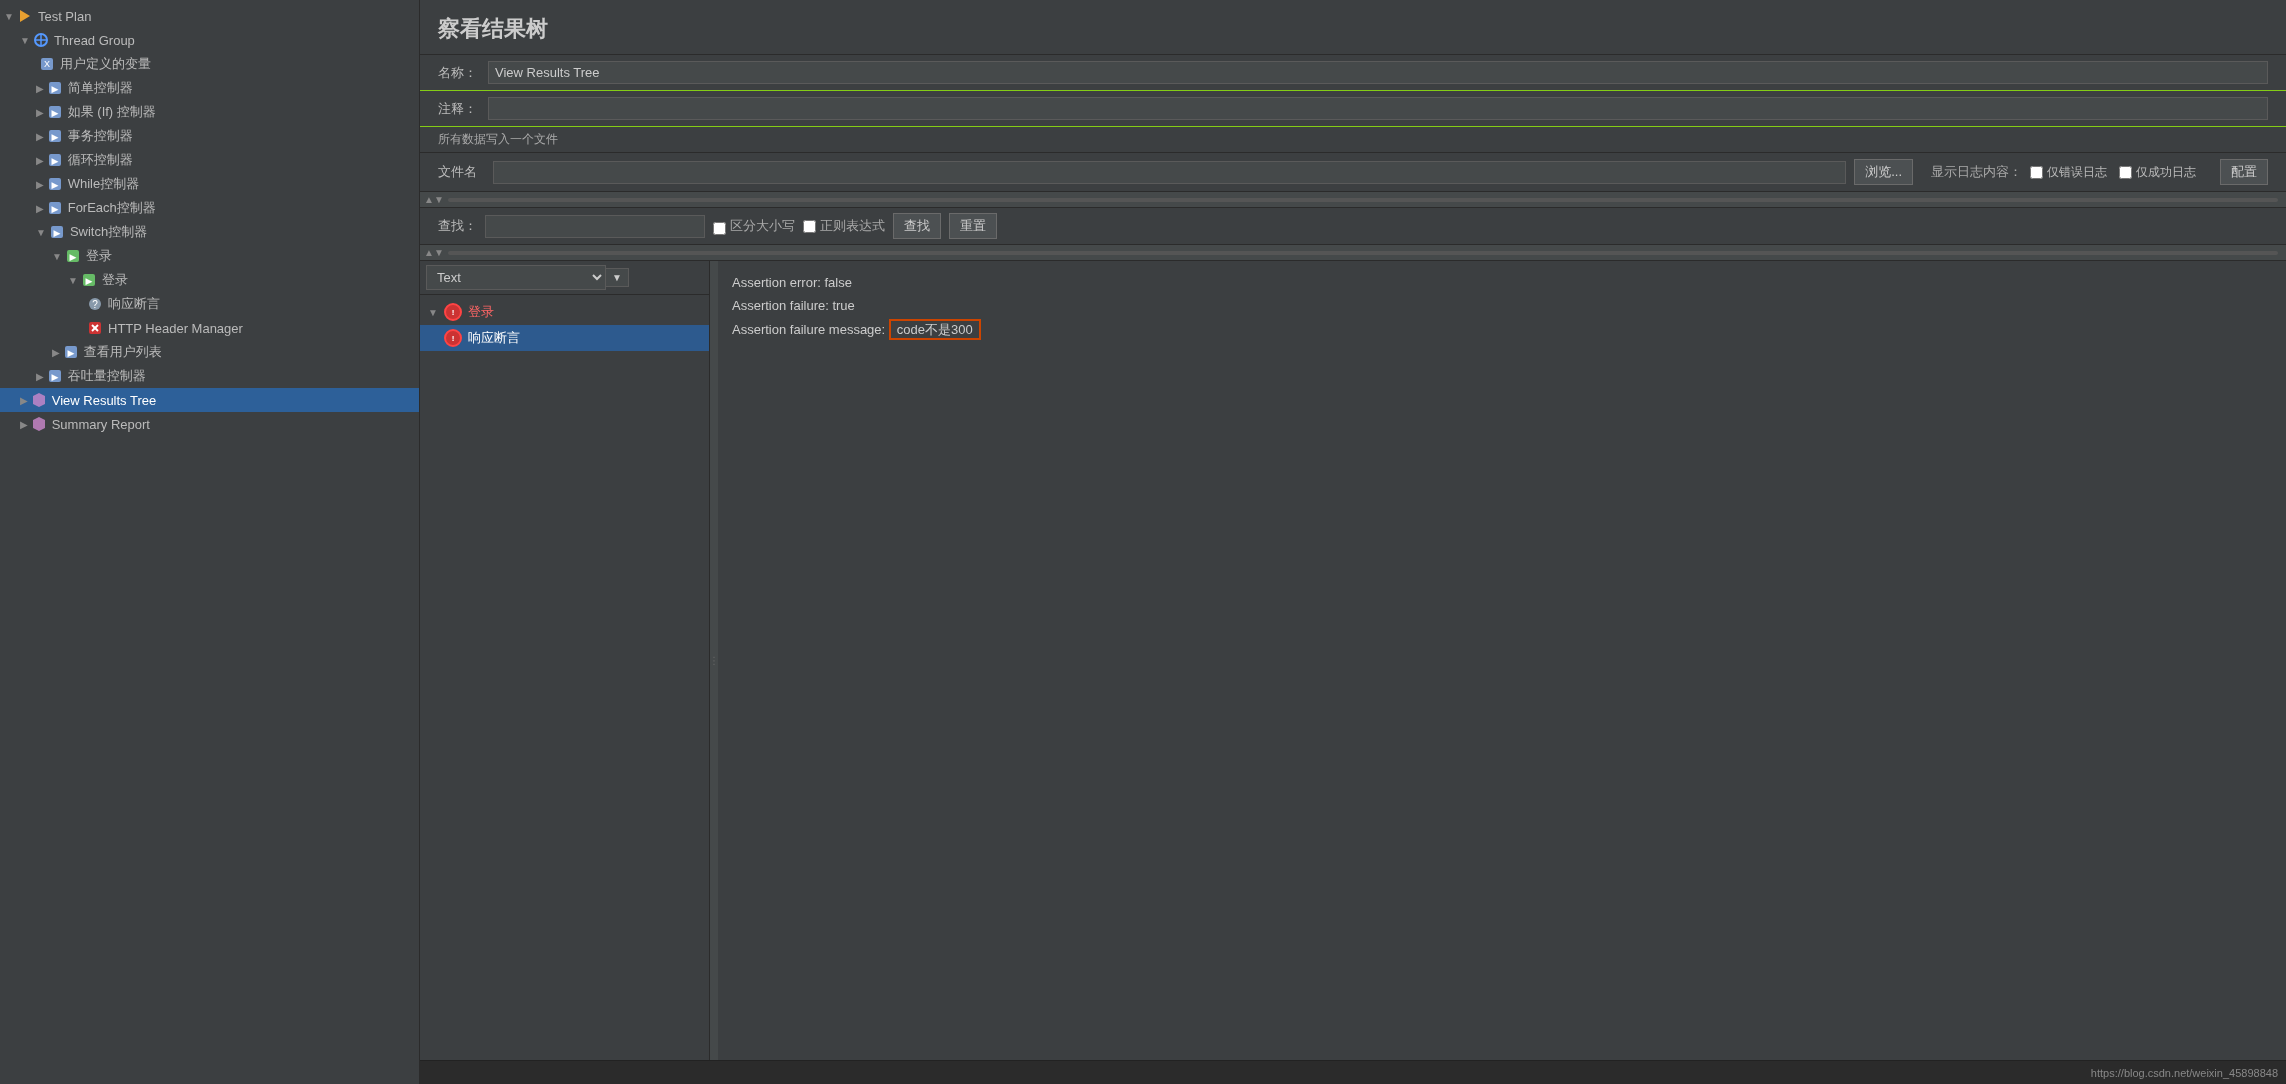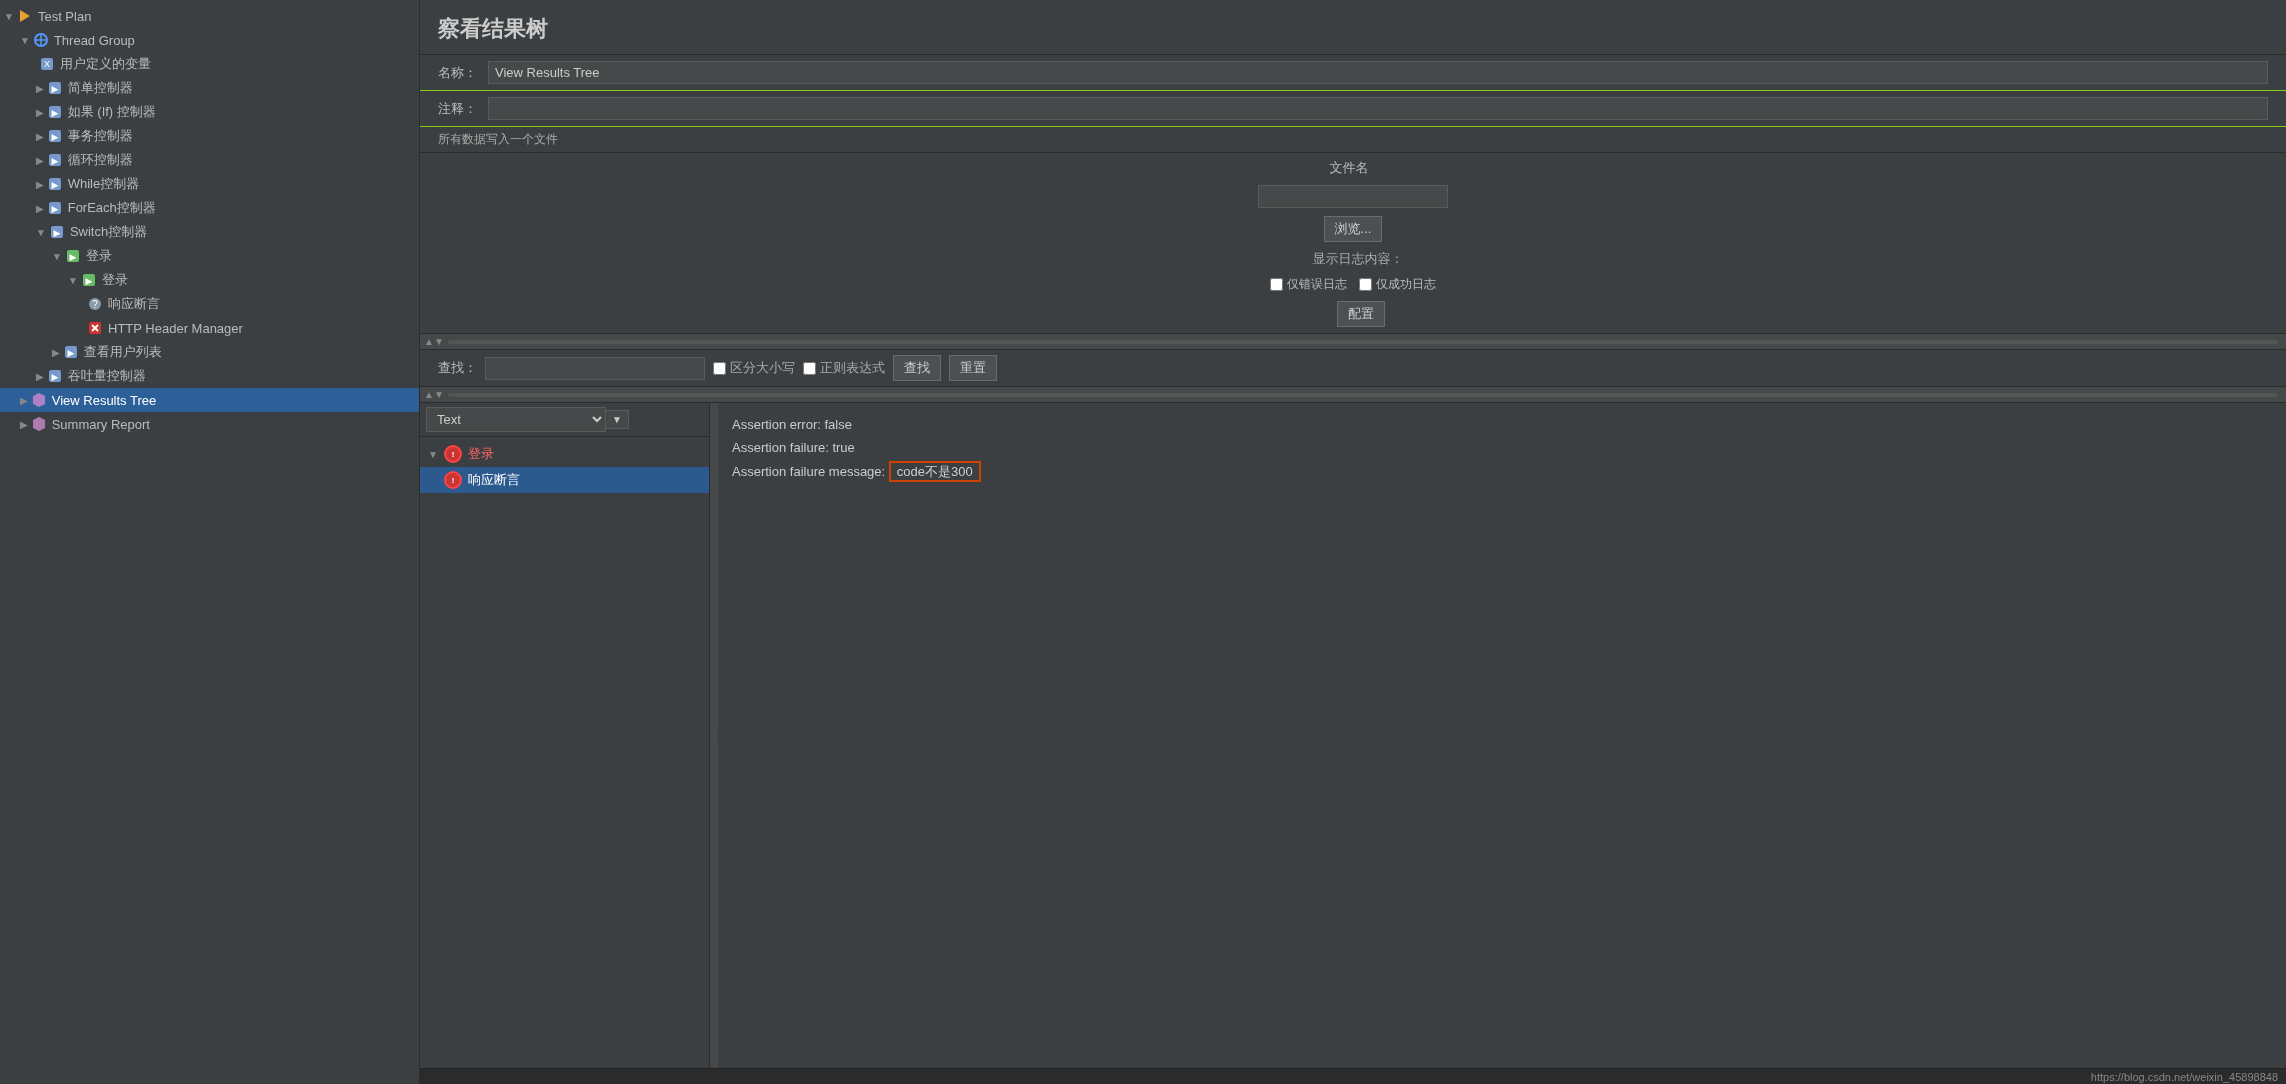--- a/index.html
+++ b/index.html
@@ -92,21 +92,20 @@
       font-size: 13px;
       outline: none;
     }
 
     .file-row {
       display: flex;
       align-items: center;
       padding: 6px 18px;
       border-bottom: 1px solid #2b2b2b;
       gap: 8px;
-      flex-direction: column;
     }
     .file-section-label {
       color: #bbbbbb;
       margin-right: 8px;
     }
     .file-input-field {
       flex: 1;
       background: #45494a;
       border: 1px solid #5a5a5a;
       color: #cccccc;
@@ -286,21 +285,21 @@
       cursor: col-resize;
       display: flex;
       align-items: center;
       justify-content: center;
       color: #666;
       font-size: 10px;
     }
 
     
     #status-bar {
-      height: 16px;
+      height: 24px;
       background: #2b2b2b;
       border-top: 1px solid #222;
       display: flex;
       align-items: center;
       justify-content: flex-end;
       padding: 0 8px;
       font-size: 11px;
       color: #888;
     }
 
@@ -535,21 +534,21 @@
 
   <div class="divider-row">
     <span class="divider-arrow">▲</span>
     <span class="divider-arrow">▼</span>
     <div class="divider-handle"></div>
   </div>
 
   <div class="search-row">
     <span class="search-label">查找：</span>
     <input class="search-input" type="text" value="" style="">
-    <label style="display:flex;align-items:center;gap:4px;color:#aaa;">
+    <label style="display:flex;align-items:flex-end;gap:4px;color:#aaa;">
       <input type="checkbox" style="">
       <span>区分大小写</span>
     </label>
     <label style="display:flex;align-items:center;gap:4px;color:#aaa;">
       <input type="checkbox" style="">
       <span>正则表达式</span>
     </label>
     <button class="btn">查找</button>
     <button class="btn">重置</button>
   </div>

